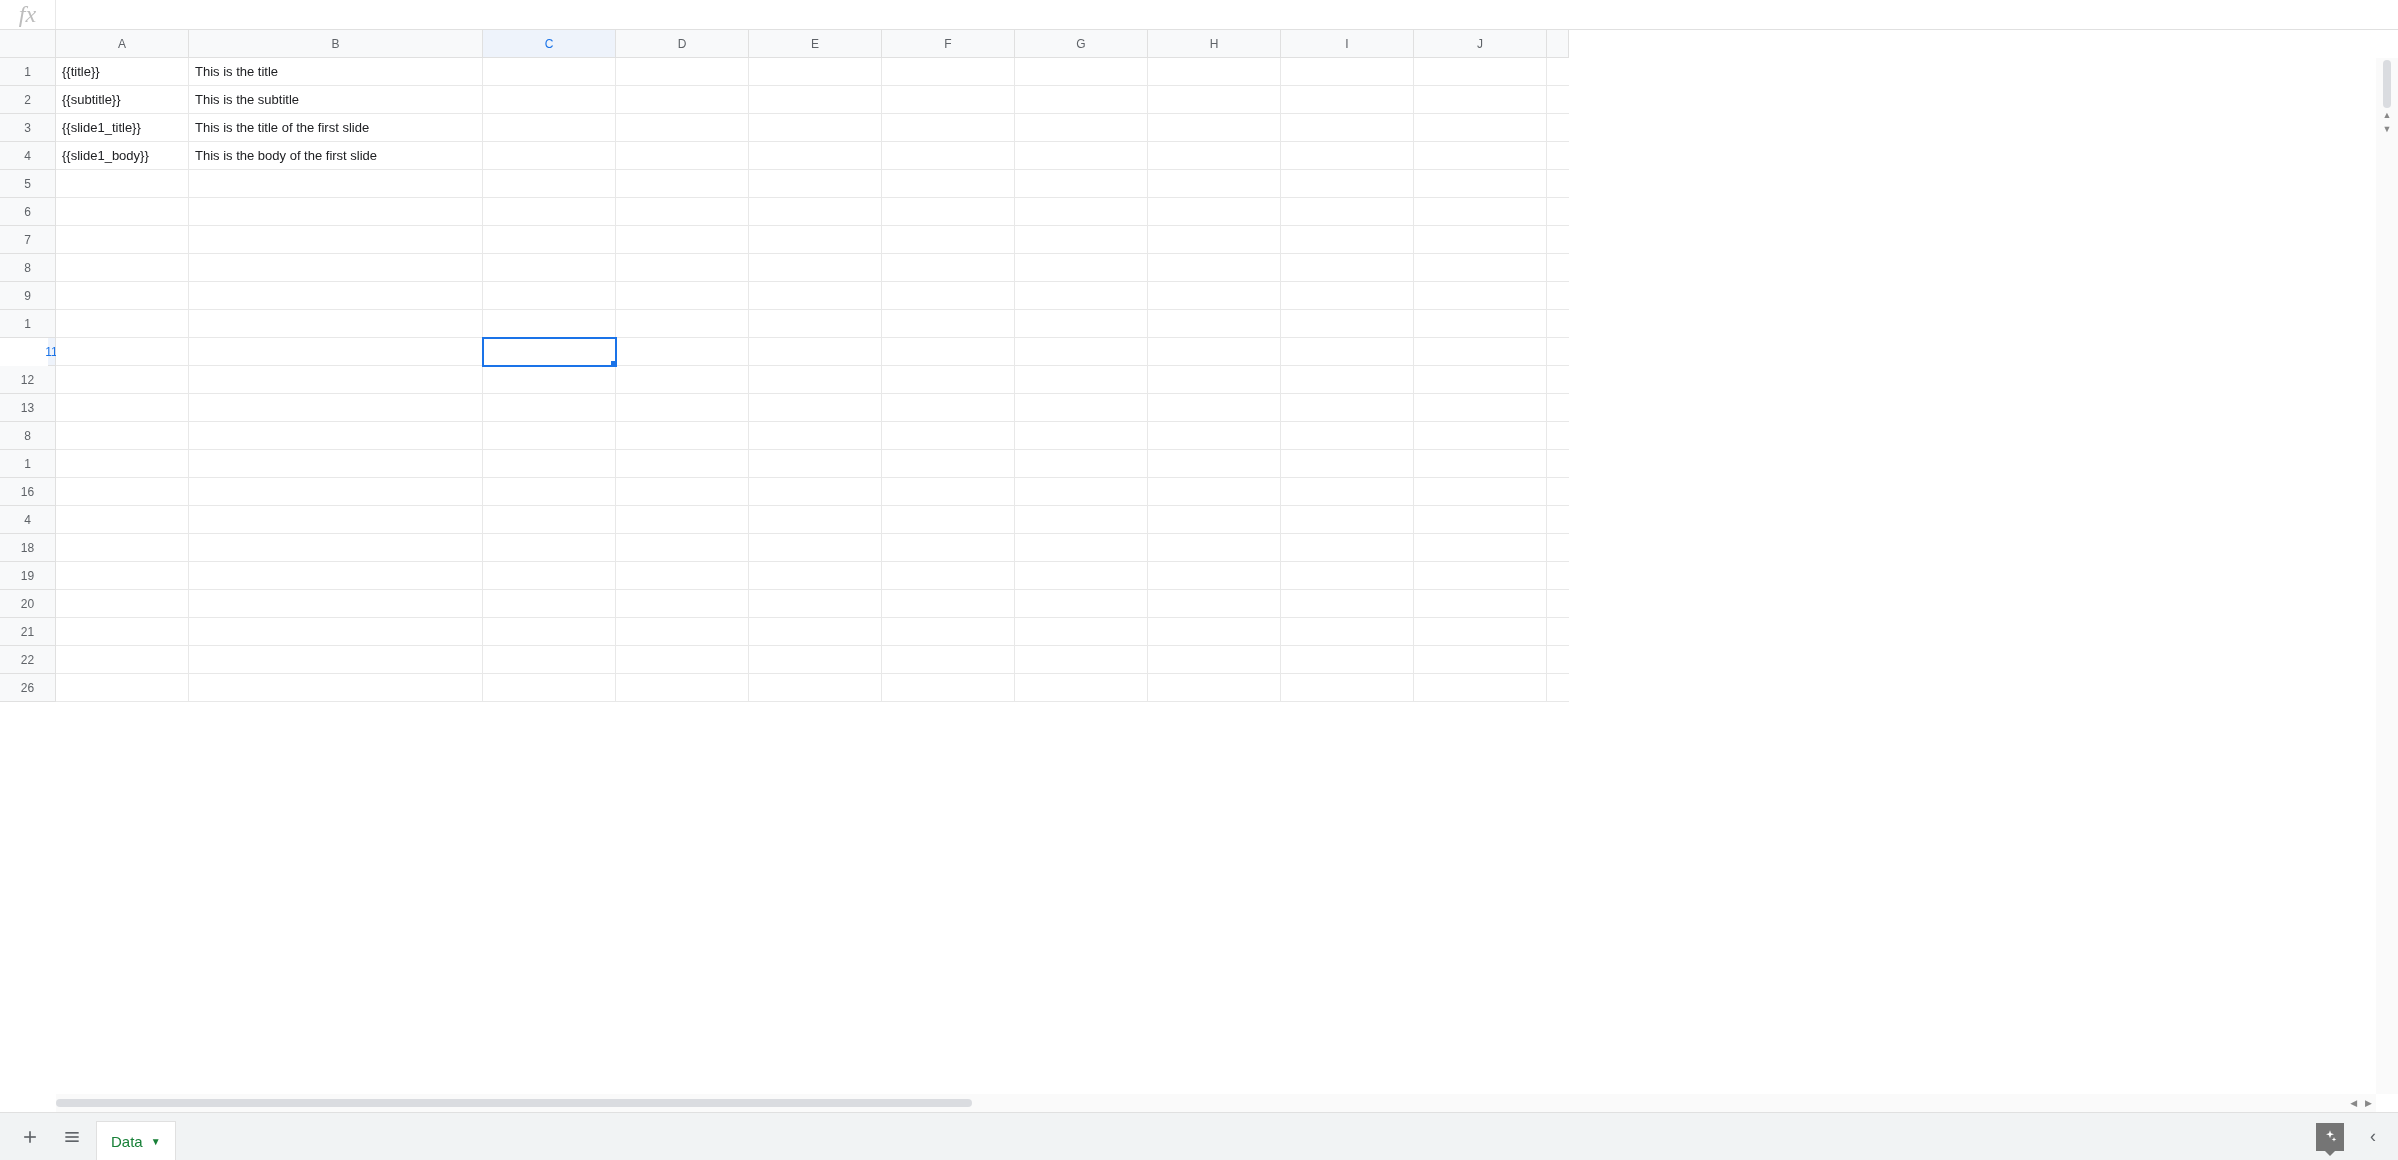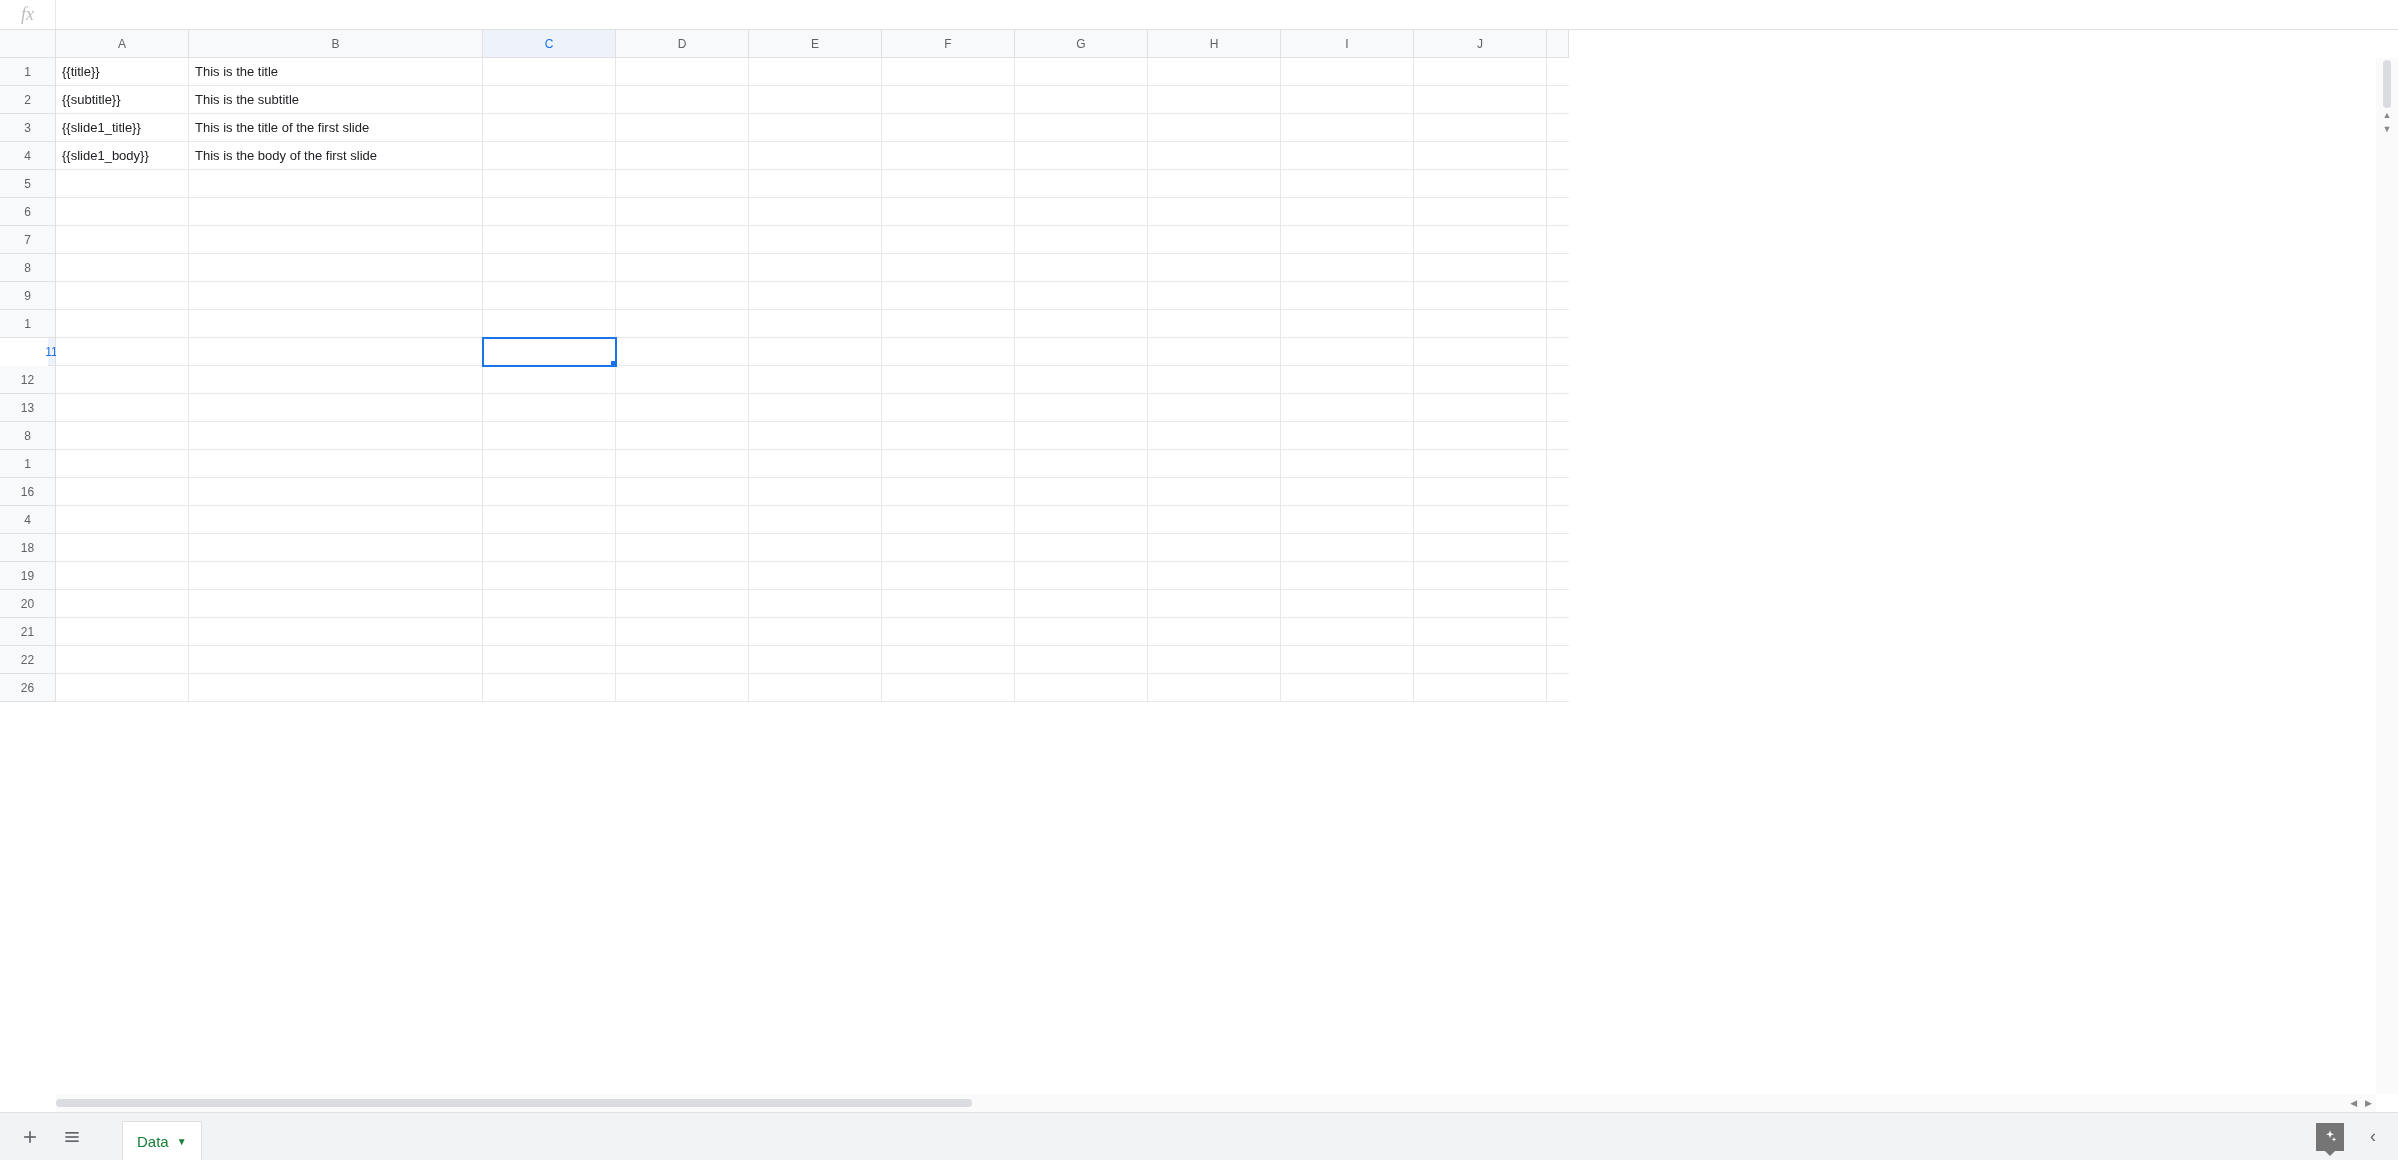--- a/index.html
+++ b/index.html
@@ -14,21 +14,21 @@
       background: #fff;
     }
     .formula-fx {
       width: 56px;
       display: flex;
       align-items: center;
       justify-content: center;
       color: #bdbdbd;
       font-style: italic;
       font-family: "Times New Roman", serif;
-      font-size: 18px;
+      font-size: 24px;
       border-right: 1px solid #e8e8e8;
       height: 100%;
       user-select: none;
     }
     .formula-input {
       flex: 1;
       height: 100%;
       border: none;
       outline: none;
       padding: 0 8px;
@@ -205,21 +205,20 @@
       height: 40px;
       display: flex;
       align-items: center;
       padding: 0 14px;
       gap: 8px;
       color: #188038;
       font-weight: 500;
       font-size: 15px;
       cursor: pointer;
       margin-top: 8px;
-      margin-left: 26px;
     }
     .sheet-tab .caret { font-size: 10px; color: #188038; }
 
     .spacer { flex: 1; }
 
     .explore-badge {
       width: 28px;
       height: 28px;
       background: #757575;
       display: flex;

